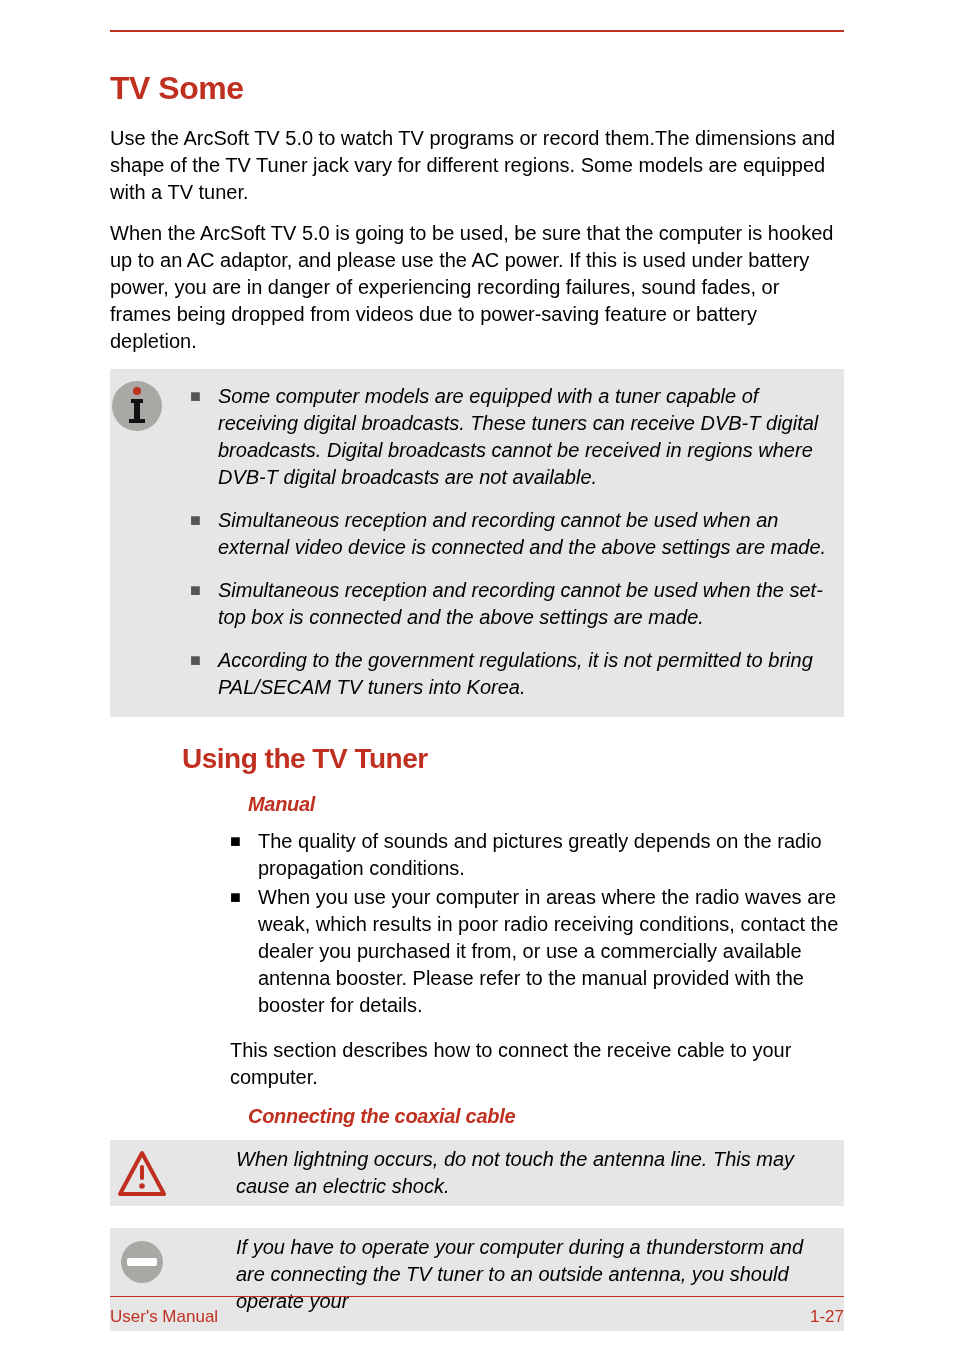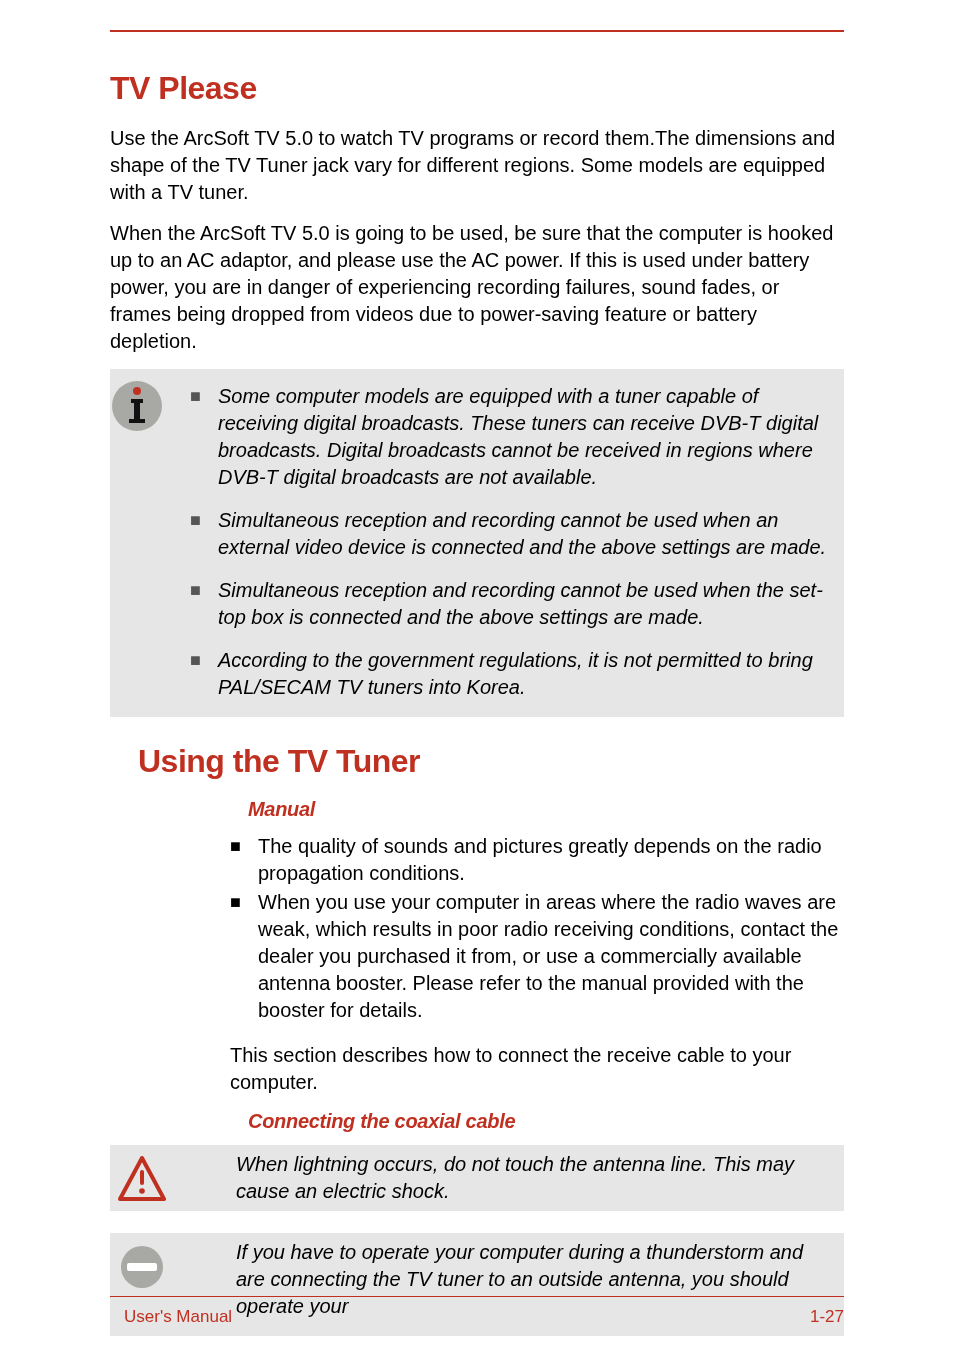--- a/index.html
+++ b/index.html
@@ -63,24 +63,24 @@
     .note-list-item:last-child { margin-bottom: 0; }
     .bullet {
       width: 28px;
       flex: 0 0 28px;
       font-size: 18px;
       line-height: 1.45;
       color: #555555;
       font-style: normal;
     }
     .h2 {
-      font-size: 32px;
+      font-size: 28px;
       font-weight: 800;
       color: #c03020;
-      margin-left: 28px;
+      margin-left: 72px;
       margin-top: 20px;
       margin-bottom: 18px;
       letter-spacing: -0.5px;
     }
     .h3 {
       font-size: 20px;
       font-weight: 800;
       font-style: italic;
       color: #c03020;
       margin-left: 138px;
@@ -129,31 +129,30 @@
     }
     .footer-rule {
       border-top: 1px solid #c03020;
       margin-bottom: 10px;
     }
     .footer-row {
       display: flex;
       justify-content: space-between;
       font-size: 17px;
       color: #c03020;
-      margin-left: 14px;
     }
     svg { display: block; }
   </style>
 </head>
 <body>
 
 <div class="page">
   <div class="top-rule"></div>
 
-  <div class="h1">TV Please</div>
+  <div class="h1">TV Some</div>
 
   <div class="body-indent">
     <div class="p">Use the ArcSoft TV 5.0 to watch TV programs or record them.The dimensions and shape of the TV Tuner jack vary for different regions. Some models are equipped with a TV tuner.</div>
     <div class="p">When the ArcSoft TV 5.0 is going to be used, be sure that the computer is hooked up to an AC adaptor, and please use the AC power. If this is used under battery power, you are in danger of experiencing recording failures, sound fades, or frames being dropped from videos due to power-saving feature or battery depletion.</div>
   </div>
 
   <div class="note-box">
     <div class="note-icon">
       <svg viewBox="0 0 54 54">
         <circle cx="27" cy="27" r="25" fill="#a8a8a4"></circle>

